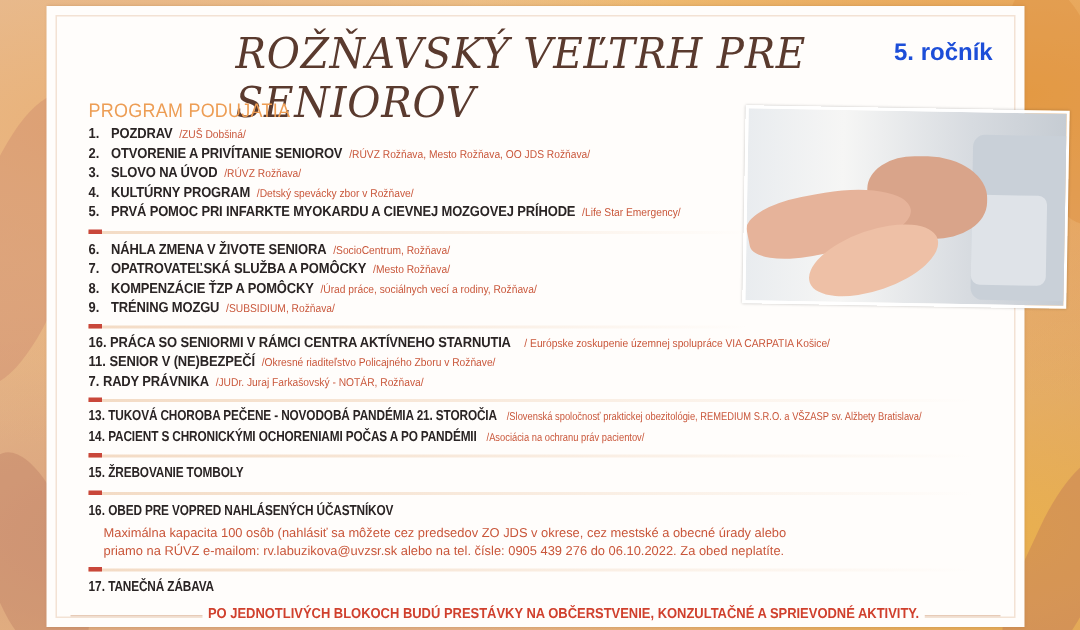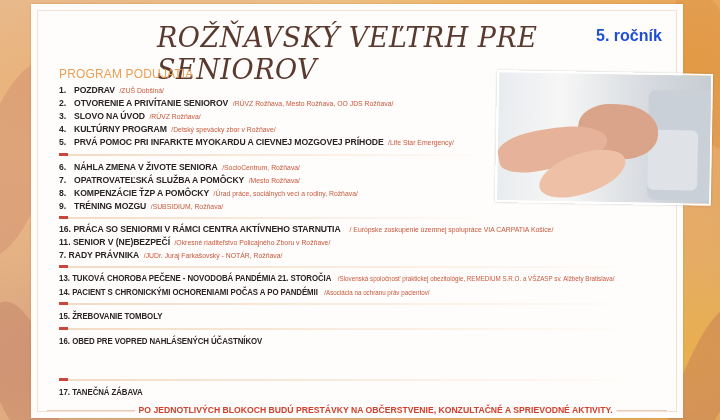--- a/index.html
+++ b/index.html
@@ -167,20 +167,22 @@
   </div>
 
   <div class="sep wide" style="top:324px;">
       <span class="dash"></span>
     </div>
 
   <div class="item" style="top:331px; transform:scaleX(0.82); transform-origin:left;">
     <span class="num">16.</span>
     <span class="tt">OBED PRE VOPRED NAHLÁSENÝCH ÚČASTNÍKOV</span>
   </div>
+  <div class="note" style="top:345px;">Maximálna kapacita 100 osôb (nahlásiť sa môžete cez predsedov ZO JDS v okrese, cez mestské a obecné úrady alebo</div>
+  <div class="note" style="top:357px;">priamo na RÚVZ e-mailom: rv.labuzikova@uvzsr.sk  alebo na tel. čísle: 0905 439 276  do 06.10.2022. Za obed neplatíte.</div>
 
   <div class="sep wide" style="top:375px;">
       <span class="dash"></span>
     </div>
 
   <div class="item" style="top:382px; transform:scaleX(0.82); transform-origin:left;">
     <span class="num">17.</span>
     <span class="tt">TANEČNÁ ZÁBAVA</span>
   </div>
 

